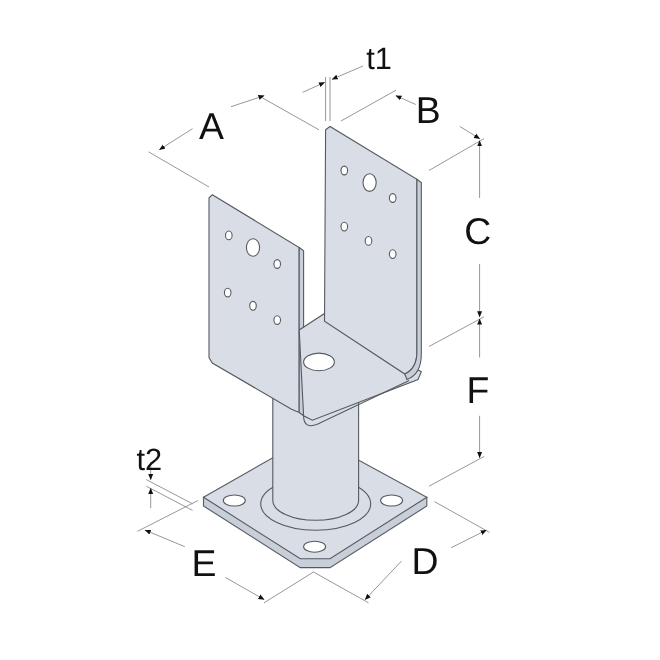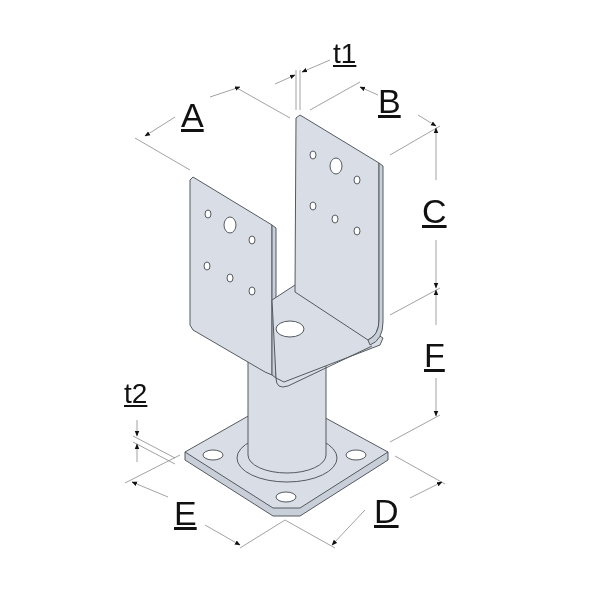--- a/index.html
+++ b/index.html
@@ -1,18 +1,18 @@
 <!DOCTYPE html>
 <html><head>
   <meta charset="utf-8">
   <style>
     html, body { margin: 0; padding: 0; background: #ffffff; }
     body { width: 600px; height: 600px; overflow: hidden; position: relative; font-family: "Liberation Sans", sans-serif; }
     #diagram { position: absolute; left: 0; top: 0; width: 600px; height: 600px; }
-    .lbl { position: absolute; font-family: "Liberation Sans", sans-serif; color: #111; font-size: 34px; line-height: 1; text-decoration: underline; }
+    .lbl { position: absolute; font-family: "Liberation Sans", sans-serif; color: #111; font-size: 34px; line-height: 1; }
     .lbl.small { font-size: 28px; }
   </style>
 </head>
 <body>
 
 <svg id="diagram" viewBox="0 0 600 600" xmlns="http://www.w3.org/2000/svg">
   <defs>
     <marker id="arr" viewBox="0 0 10 10" refX="9" refY="5" markerWidth="7" markerHeight="7" orient="auto-start-reverse">
       <path d="M0,1 L10,5 L0,9 z" fill="#111"></path>
     </marker>
@@ -117,15 +117,15 @@
     <line x1="137" y1="420" x2="137" y2="436" marker-end="url(#arr)"></line>
     <line x1="137" y1="462" x2="137" y2="444" marker-end="url(#arr)"></line>
   </g>
 </svg>
 
 <div class="lbl" style="left:181px; top:98px;">A</div>
 <div class="lbl small" style="left:333px; top:40px;">t1</div>
 <div class="lbl" style="left:378px; top:84px;">B</div>
 <div class="lbl" style="left:422px; top:194px;">C</div>
 <div class="lbl" style="left:424px; top:338px;">F</div>
-<div class="lbl small" style="left:124px; top:380px;">t2</div>
+<div class="lbl small" style="left:124px; top:404px;">t2</div>
 <div class="lbl" style="left:174px; top:496px;">E</div>
 <div class="lbl" style="left:374px; top:494px;">D</div>
 
 </body></html>

